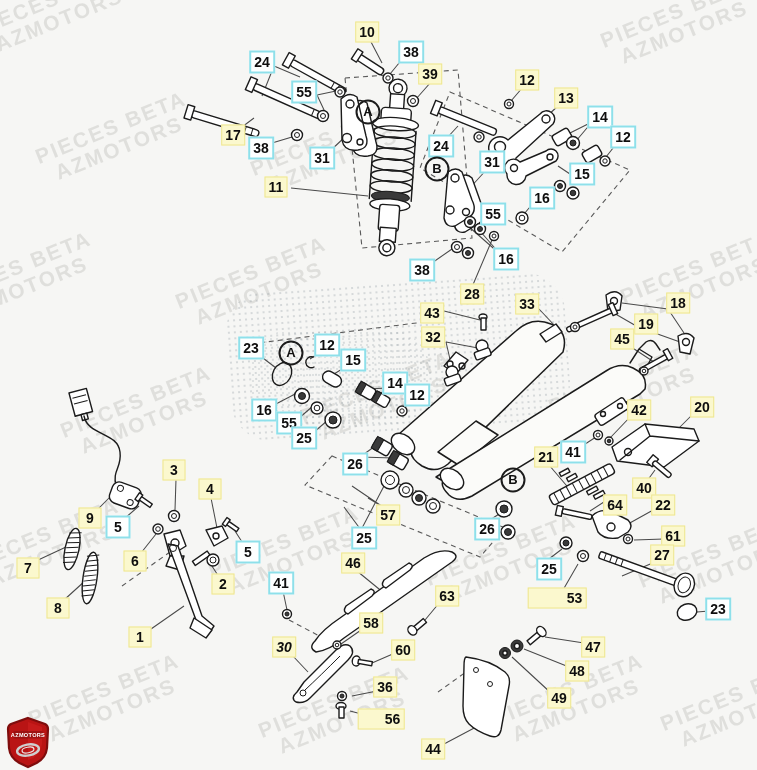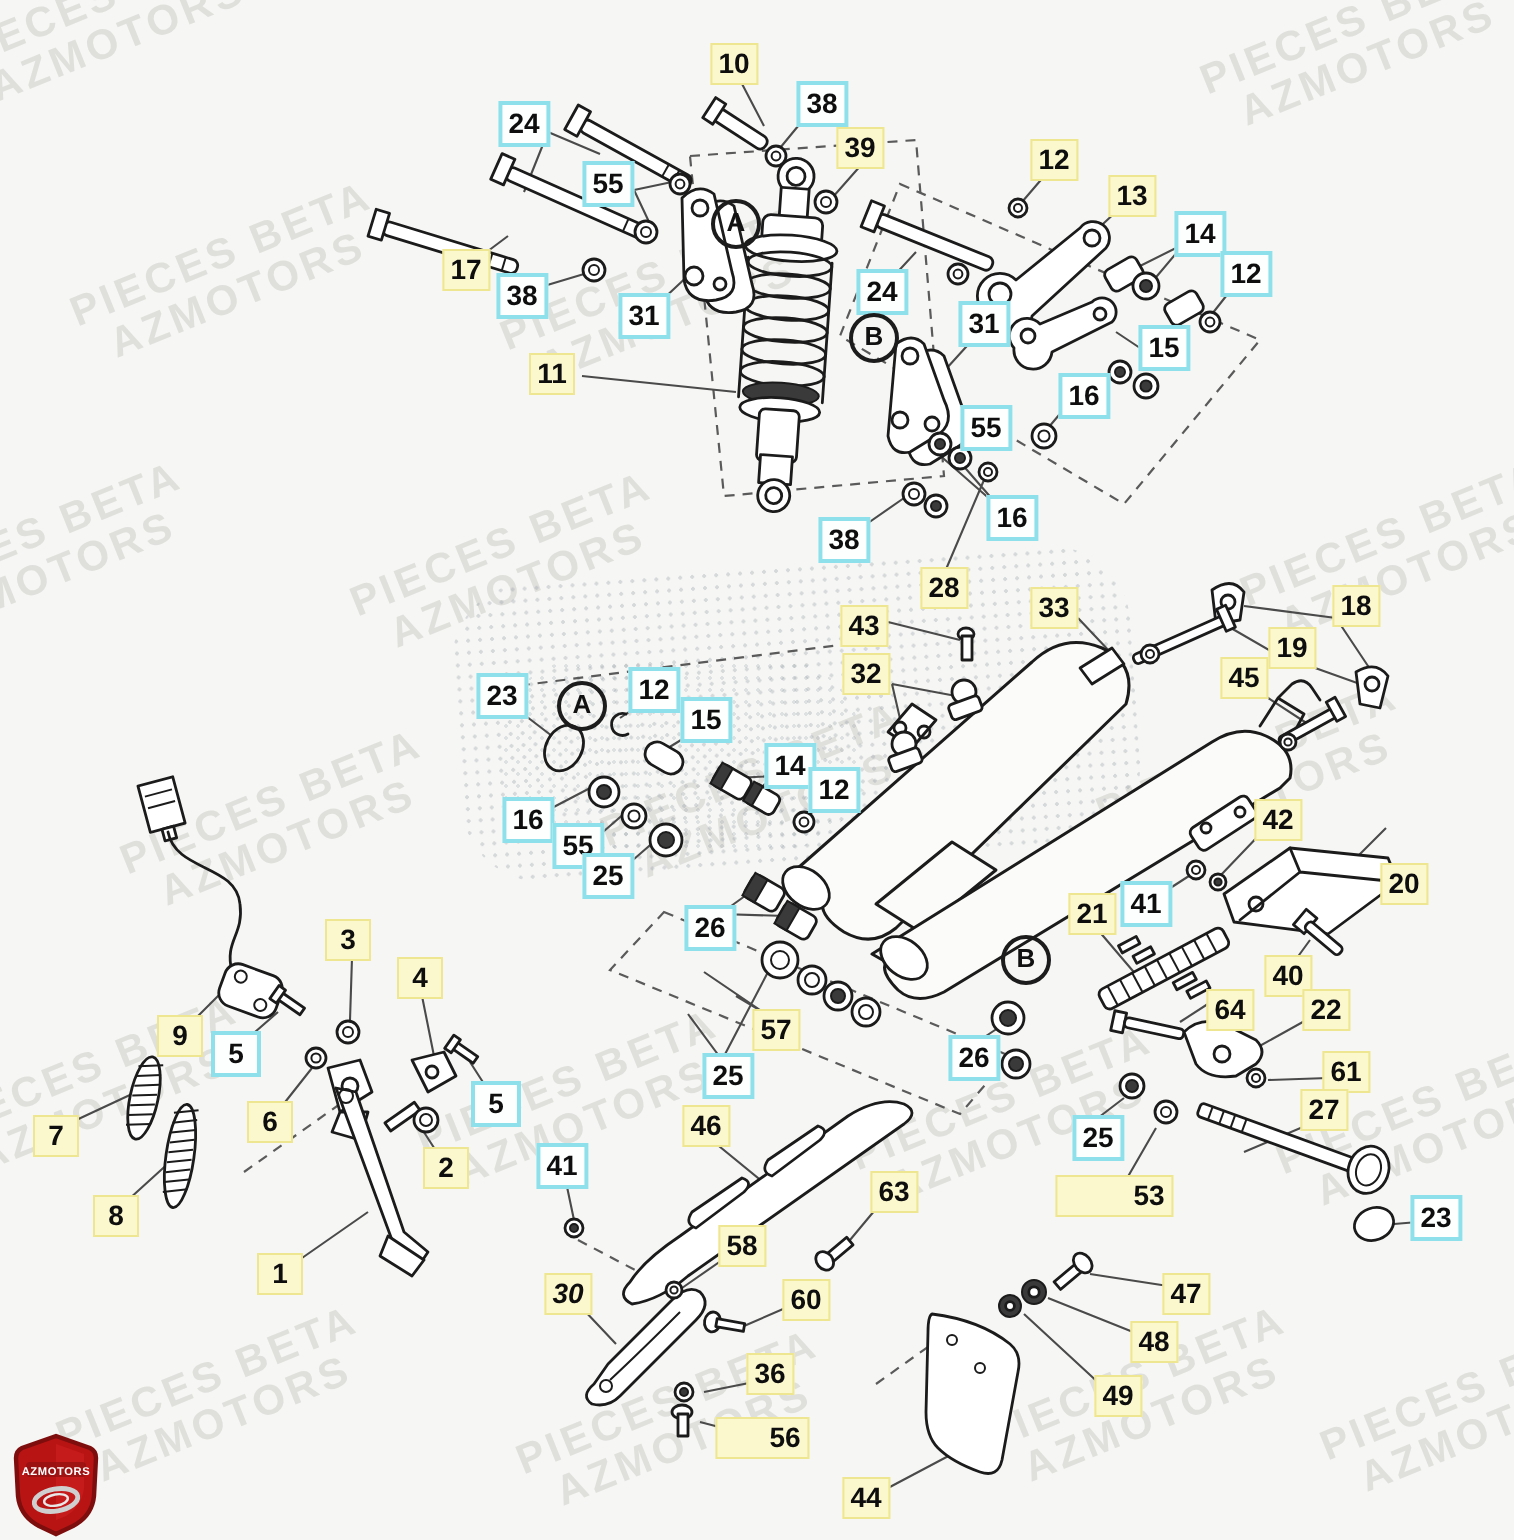--- a/index.html
+++ b/index.html
@@ -476,21 +476,21 @@
       <div class="plabel ly" style="left: 432px; top: 313px;">43</div>
       <div class="plabel ly" style="left: 646px; top: 324px;">19</div>
       <div class="plabel ly" style="left: 433px; top: 337px;">32</div>
       <div class="plabel ly" style="left: 622px; top: 339px;">45</div>
       <div class="plabel lc" style="left: 251px; top: 348px;">23</div>
       <div class="plabel lc" style="left: 327px; top: 345px;">12</div>
       <div class="plabel lc" style="left: 353px; top: 360px;">15</div>
       <div class="plabel lc" style="left: 395px; top: 383px;">14</div>
       <div class="plabel lc" style="left: 417px; top: 395px;">12</div>
       <div class="plabel ly" style="left: 639px; top: 410px;">42</div>
-      <div class="plabel ly" style="left: 702px; top: 407px; margin-top: 35px;">20</div>
+      <div class="plabel ly" style="left: 702px; top: 407px;">20</div>
       <div class="plabel lc" style="left: 264px; top: 410px;">16</div>
       <div class="plabel lc" style="left: 289px; top: 423px;">55</div>
       <div class="plabel lc" style="left: 304px; top: 438px;">25</div>
       <div class="plabel ly" style="left: 546px; top: 457px;">21</div>
       <div class="plabel lc" style="left: 573px; top: 452px;">41</div>
       <div class="plabel lc" style="left: 355px; top: 464px;">26</div>
       <div class="plabel ly" style="left: 174px; top: 470px;">3</div>
       <div class="plabel ly" style="left: 644px; top: 488px;">40</div>
       <div class="plabel ly" style="left: 210px; top: 489px;">4</div>
       <div class="plabel ly" style="left: 615px; top: 505px;">64</div>

